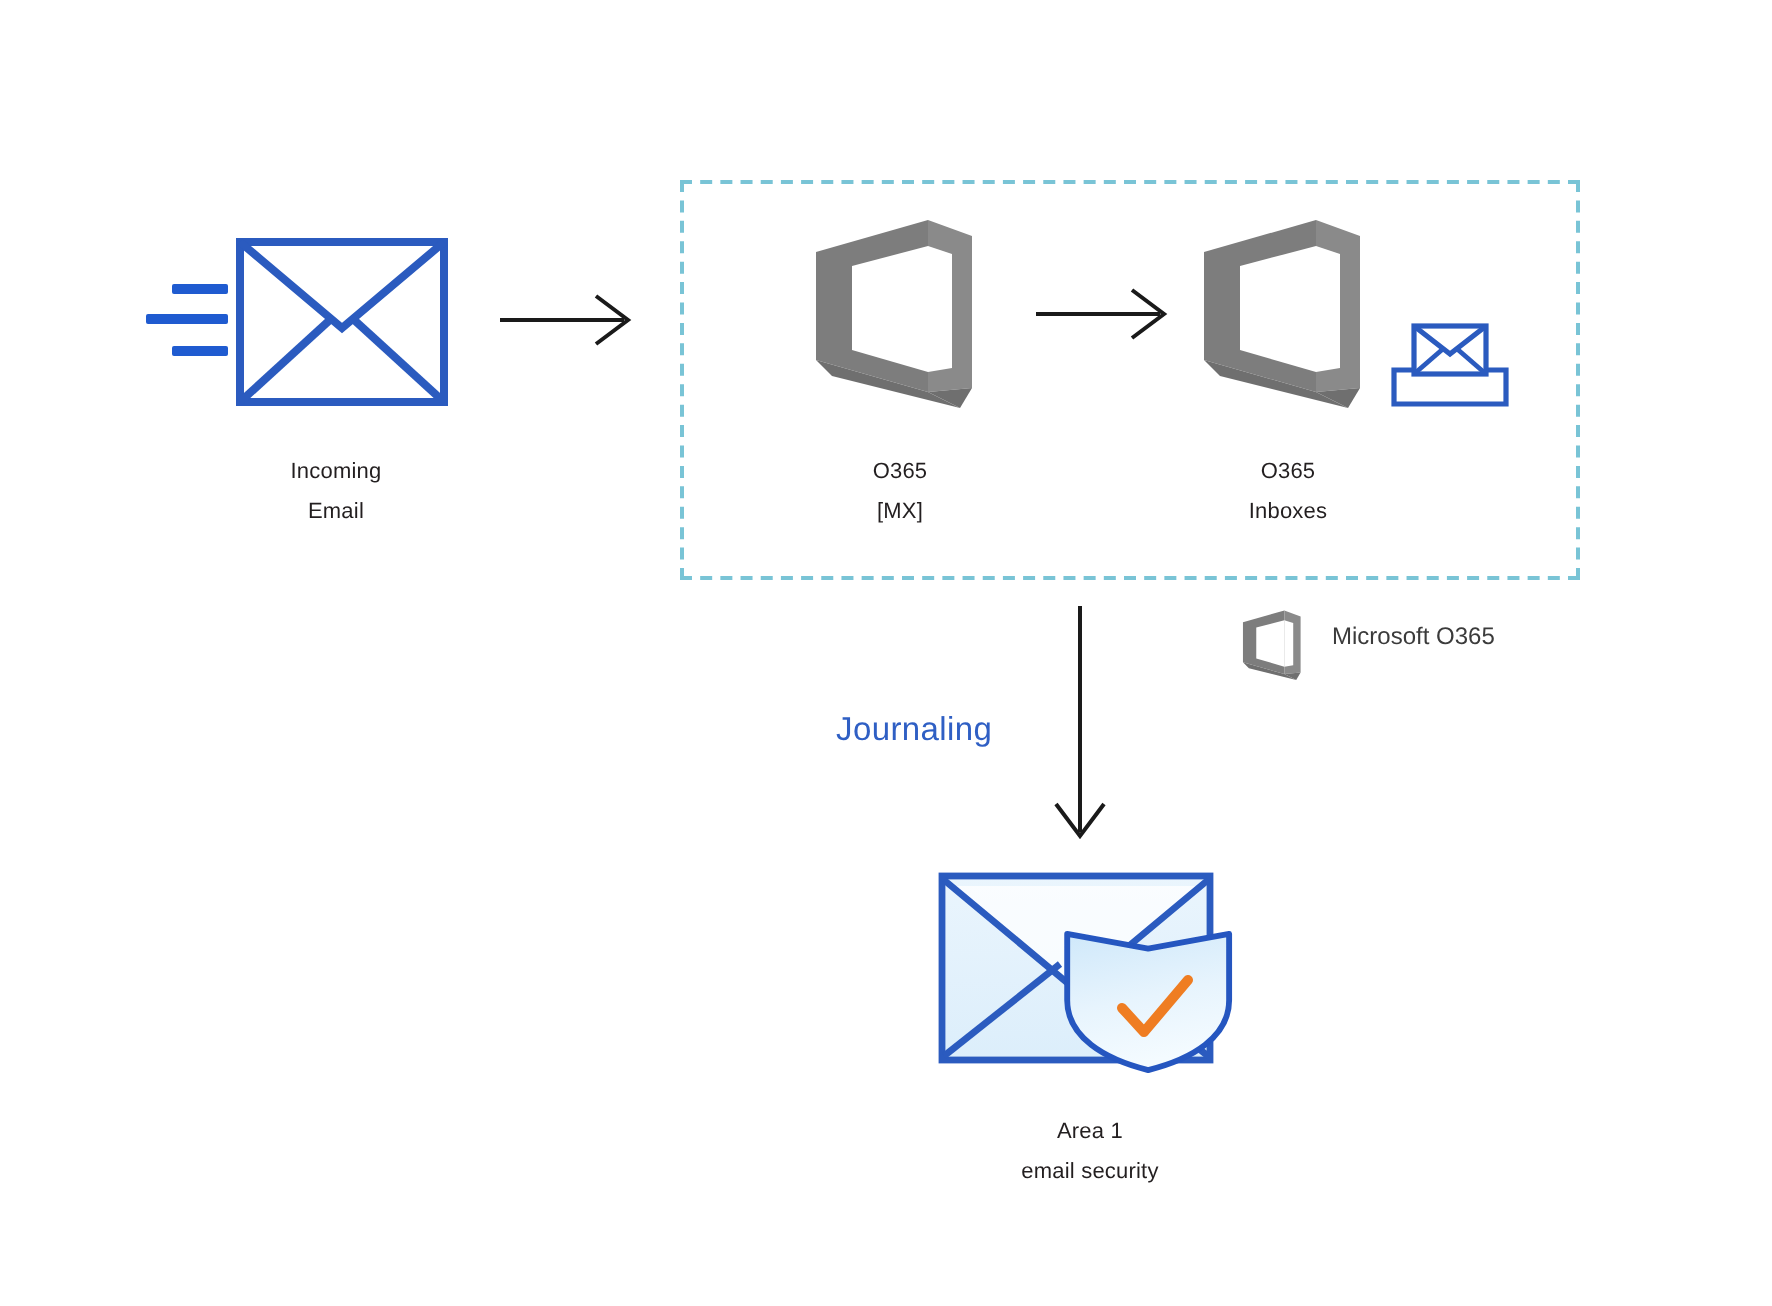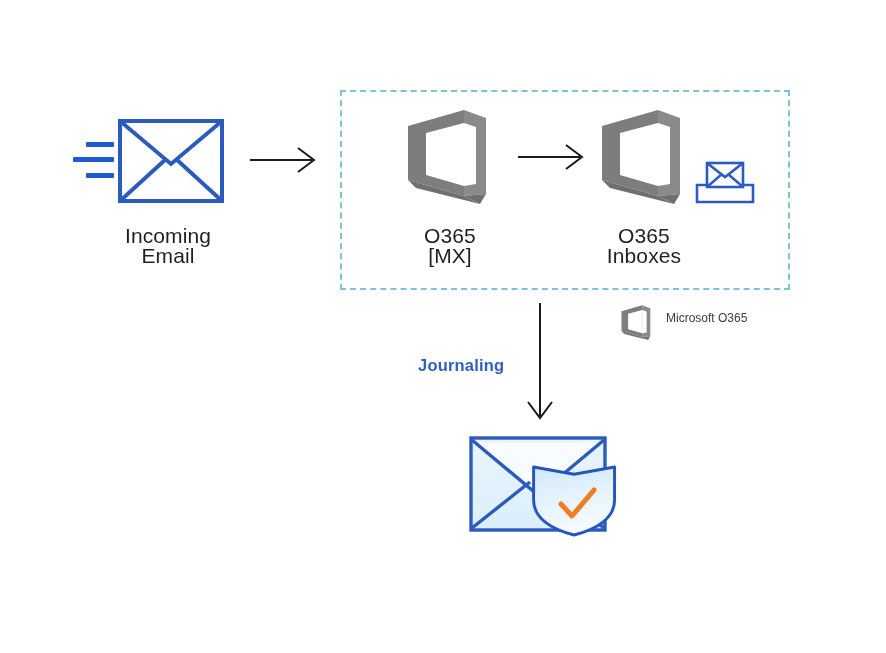--- a/index.html
+++ b/index.html
@@ -19,31 +19,31 @@
     background: #ffffff;
     overflow: hidden;
   }
   .abs { position: absolute; }
 
   
   .node-label {
     position: absolute;
     text-align: center;
     color: #231f20;
-    font-size: 21px;
+    font-size: 11px;
     line-height: 20px;
     font-family: "Liberation Sans", sans-serif;
     white-space: pre-line;
     letter-spacing: .1px;
   }
   .journal-label {
     position: absolute;
     color: #2f5fc4;
     font-size: 16.5px;
-    font-weight: bold;
+    font-weight: normal;
     letter-spacing: .2px;
     font-family: "Liberation Sans", sans-serif;
   }
   .legend-label {
     position: absolute;
     color: #3b3b3b;
     font-size: 12px;
     font-family: "Liberation Sans", sans-serif;
     white-space: nowrap;
   }
@@ -194,14 +194,16 @@
       <line x1="6" y1="96" x2="64" y2="50" stroke="#2b5bbf" stroke-width="3.4"></line>
       <line x1="138" y1="96" x2="80" y2="50" stroke="#2b5bbf" stroke-width="3.4"></line>
 
       <path d="M112,40 L156,32 L156,68 C156,88 136,100 112,106
                C88,100 68,88 68,68 L68,32 Z" transform="translate(-6,0) scale(0.92) translate(12,6)" fill="url(#shGrad)" stroke="#2556c0" stroke-width="3.2" stroke-linejoin="round"></path>
 
       <polyline points="95,72 106,84 128,58" fill="none" stroke="#ef7d22" stroke-width="5" stroke-linecap="round" stroke-linejoin="round"></polyline>
     </svg>
   </div>
 
+  <div class="node-label" style="left:470px; top:556px; width:150px;">Area 1
+email security</div>
 
 </div>
 
 </body></html>

